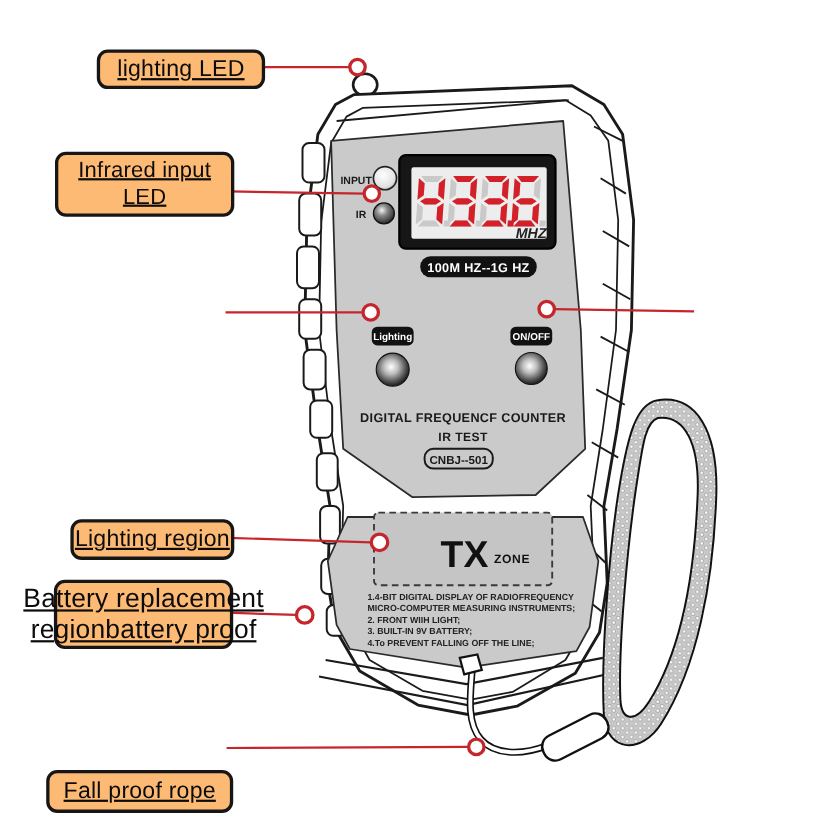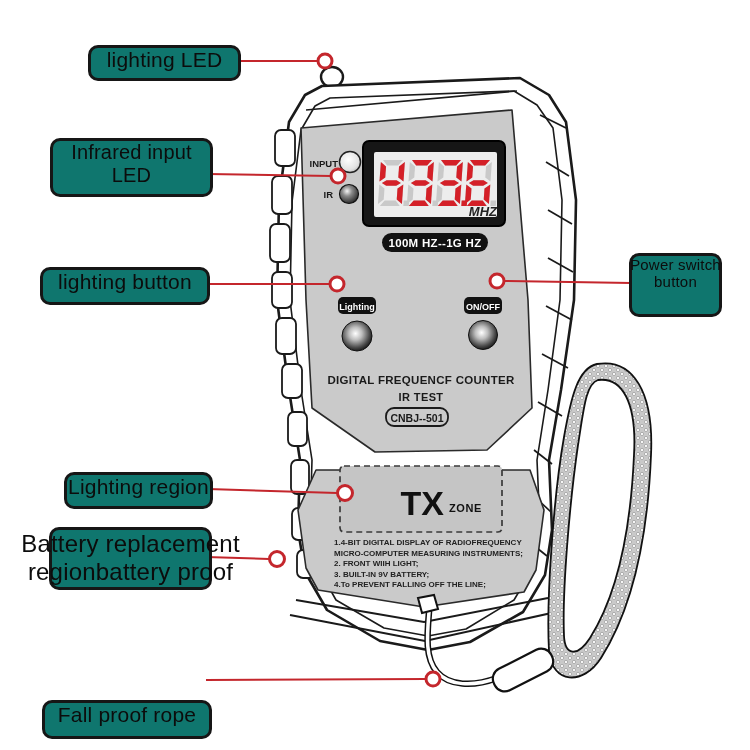--- a/index.html
+++ b/index.html
@@ -1,21 +1,21 @@
 <!DOCTYPE html>
 <html><head>
 <meta charset="utf-8">
 <style>
   html,body{margin:0;padding:0;background:#fff;}
   #stage{position:relative;width:750px;height:750px;background:#ffffff;overflow:hidden;
          font-family:"Liberation Sans",sans-serif;}
   #art{position:absolute;left:0;top:0;}
-  .label{position:absolute;background:#0f766e;border:3px solid #161616;border-radius:10px;
-         color:#0c0c0c;display:flex;flex-direction:column;align-items:center;justify-content:flex-start;
-         text-align:center;line-height:1.16;font-size:21px;letter-spacing:0.2px;}
+  .label{position:absolute;background:#fdba74;border:3px solid #161616;border-radius:10px;
+         color:#0c0c0c;display:flex;flex-direction:column;align-items:center;justify-content:center;
+         text-align:center;line-height:1.16;font-size:21px;letter-spacing:0.2px;text-decoration:underline;}
   .label span{display:block;white-space:nowrap;}
   #lbl-lighting-led   {left:88px;  top:45px;  width:147px; height:30px;}
   #lbl-infrared       {left:50px;  top:138px; width:157px; height:53px; font-size:20px;}
   #lbl-lighting-button{left:40px;  top:267px; width:164px; height:32px;}
   #lbl-power          {left:629px; top:253px; width:87px;  height:58px; font-size:15px;}
   #lbl-testing        {left:64px;  top:472px; width:143px; height:31px;}
   #lbl-battery        {left:49px;  top:527px; width:157px; height:57px; font-size:24px;}
   #lbl-rope           {left:42px;  top:700px; width:164px; height:33px;}
   text{font-family:"Liberation Sans",sans-serif;}
 </style>
@@ -242,27 +242,20 @@
   </g>
 </svg>
 
 <div class="label" id="lbl-lighting-led">
   <span>lighting LED</span>
 </div>
 <div class="label" id="lbl-infrared">
   <span>Infrared input</span>
   <span>LED</span>
 </div>
-<div class="label" id="lbl-lighting-button">
-  <span>lighting button</span>
-</div>
-<div class="label" id="lbl-power">
-  <span>Power switch</span>
-  <span>button</span>
-</div>
 <div class="label" id="lbl-testing">
   <span>Lighting region</span>
 </div>
 <div class="label" id="lbl-battery">
   <span>Battery replacement</span>
   <span>regionbattery proof</span>
 </div>
 <div class="label" id="lbl-rope">
   <span>Fall proof rope</span>
 </div>

